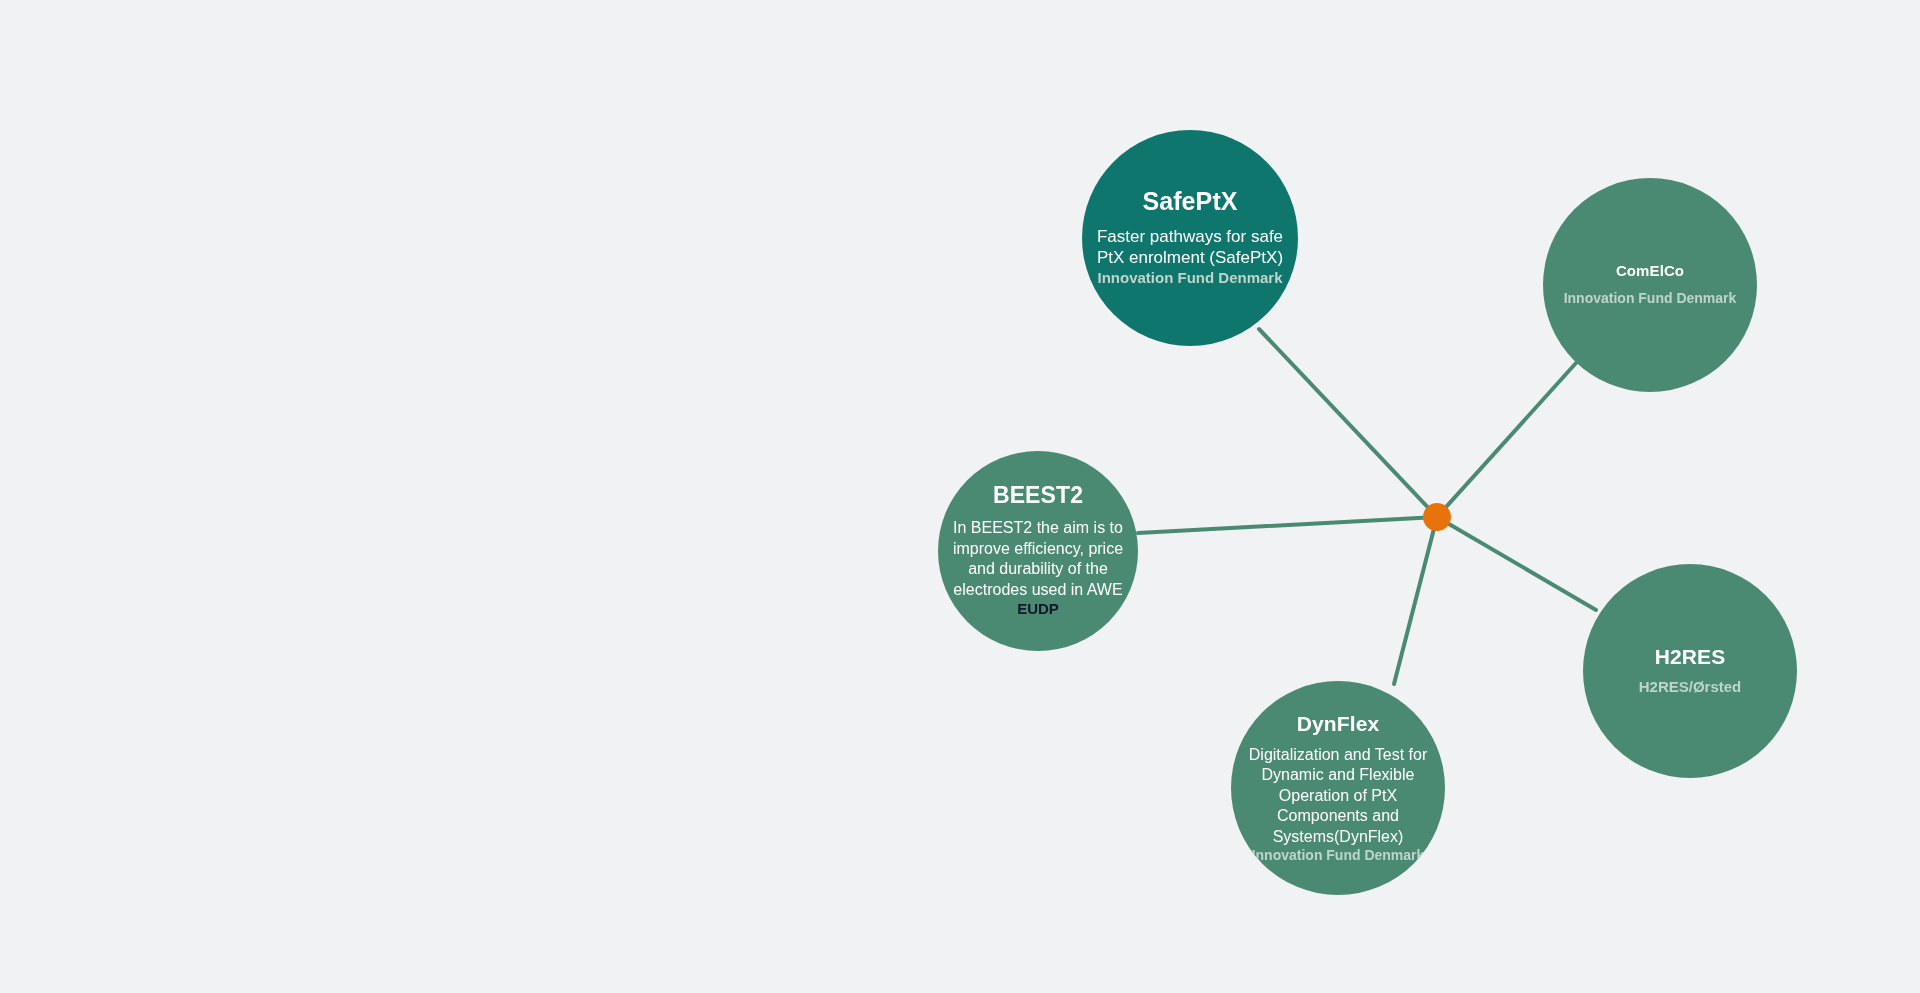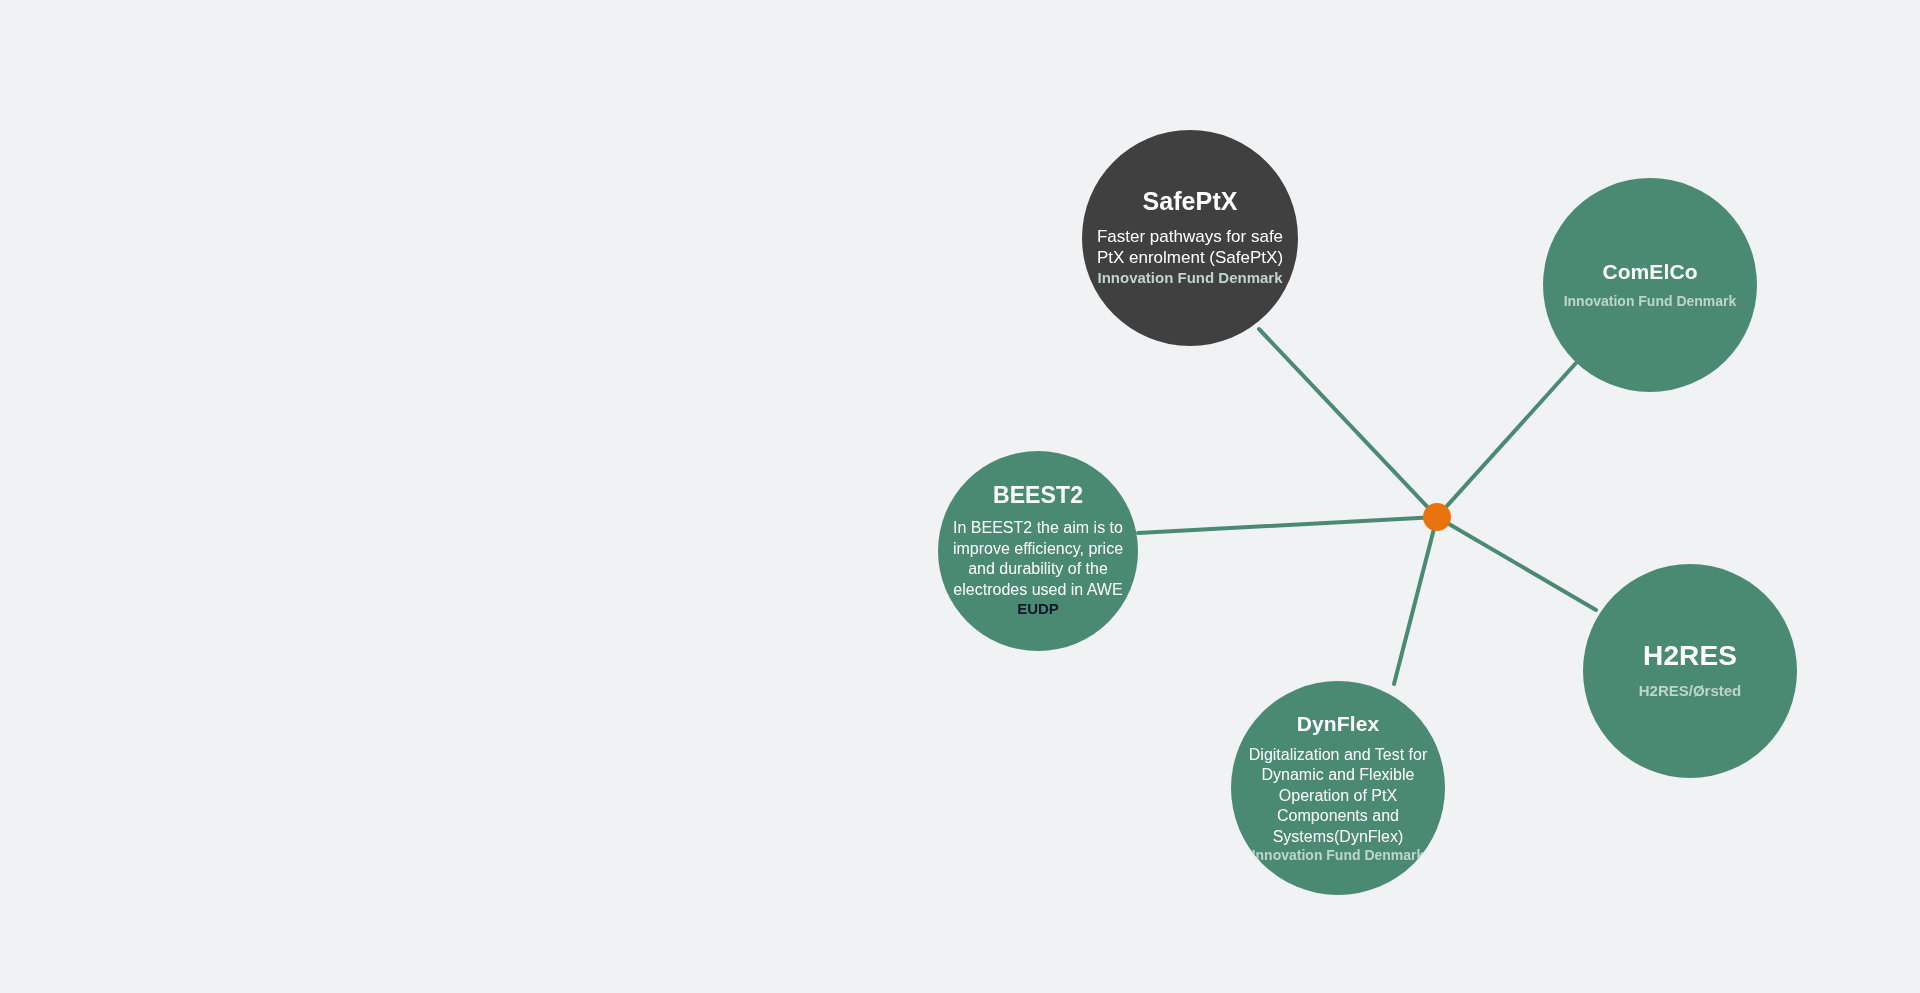--- a/index.html
+++ b/index.html
@@ -72,40 +72,40 @@
 
   <svg id="edge-layer" viewBox="0 0 1920 993" width="1920" height="993" xmlns="http://www.w3.org/2000/svg">
       <line x1="1437" y1="517" x2="1259" y2="329" stroke="#4a8a72" stroke-width="4" stroke-linecap="round"></line>
       <line x1="1437" y1="517" x2="1576" y2="363" stroke="#4a8a72" stroke-width="4" stroke-linecap="round"></line>
       <line x1="1437" y1="517" x2="1138" y2="533" stroke="#4a8a72" stroke-width="4" stroke-linecap="round"></line>
       <line x1="1437" y1="517" x2="1394" y2="684" stroke="#4a8a72" stroke-width="4" stroke-linecap="round"></line>
       <line x1="1437" y1="517" x2="1596" y2="610" stroke="#4a8a72" stroke-width="4" stroke-linecap="round"></line>
     </svg>
 
   <div id="node-layer">
-      <div class="graph-node" style="left: 1082px; top: 130px; width: 216px; height: 216px; background: #404040; color: rgb(255, 255, 255);">
+      <div class="graph-node" style="left: 1082px; top: 130px; width: 216px; height: 216px; background: #0f766e; color: rgb(255, 255, 255);">
         <div class="node-title" style="font-size: 25px;">SafePtX</div>
         <div class="node-desc" style="font-size: 17px;">Faster pathways for safe PtX enrolment (SafePtX)</div>
         <div class="node-funder" style="font-size: 15px; color: rgb(191, 212, 204);">Innovation Fund Denmark</div>
       </div>
       <div class="graph-node" style="left: 1543px; top: 178px; width: 214px; height: 214px; background: rgb(74, 138, 114); color: rgb(255, 255, 255);">
-        <div class="node-title" style="font-size: 21px; text-align: center;">ComElCo</div>
+        <div class="node-title" style="font-size: 15px; text-align: center;">ComElCo</div>
         <div class="node-funder" style="font-size: 14px; color: rgb(191, 212, 204);">Innovation Fund Denmark</div>
       </div>
       <div class="graph-node" style="left: 938px; top: 451px; width: 200px; height: 200px; background: rgb(74, 138, 114); color: rgb(255, 255, 255);">
         <div class="node-title" style="font-size: 23px;">BEEST2</div>
         <div class="node-desc" style="font-size: 16px;">In BEEST2 the aim is to improve efficiency, price and durability of the electrodes used in AWE</div>
         <div class="node-funder" style="font-size: 15px; color: #0f172a;">EUDP</div>
       </div>
       <div class="graph-node" style="left: 1231px; top: 681px; width: 214px; height: 214px; background: rgb(74, 138, 114); color: rgb(255, 255, 255);">
         <div class="node-title" style="font-size: 21px;">DynFlex</div>
         <div class="node-desc" style="font-size: 16px;">Digitalization and Test for Dynamic and Flexible Operation of PtX Components and Systems(DynFlex)</div>
         <div class="node-funder" style="font-size: 14px; color: rgb(191, 212, 204);">Innovation Fund Denmark</div>
       </div>
       <div class="graph-node" style="left: 1583px; top: 564px; width: 214px; height: 214px; background: rgb(74, 138, 114); color: rgb(255, 255, 255);">
-        <div class="node-title" style="font-size: 28px;">H2RES</div>
+        <div class="node-title" style="font-size: 21px;">H2RES</div>
         <div class="node-funder" style="font-size: 15px; color: rgb(191, 212, 204);">H2RES/Ørsted</div>
       </div>
     </div>
 
   <div class="hub-node" id="hub-node" style="left: 1423px; top: 503px; width: 28px; height: 28px; background: rgb(232, 115, 12);"></div>
 
 </div>
 
 </body></html>

